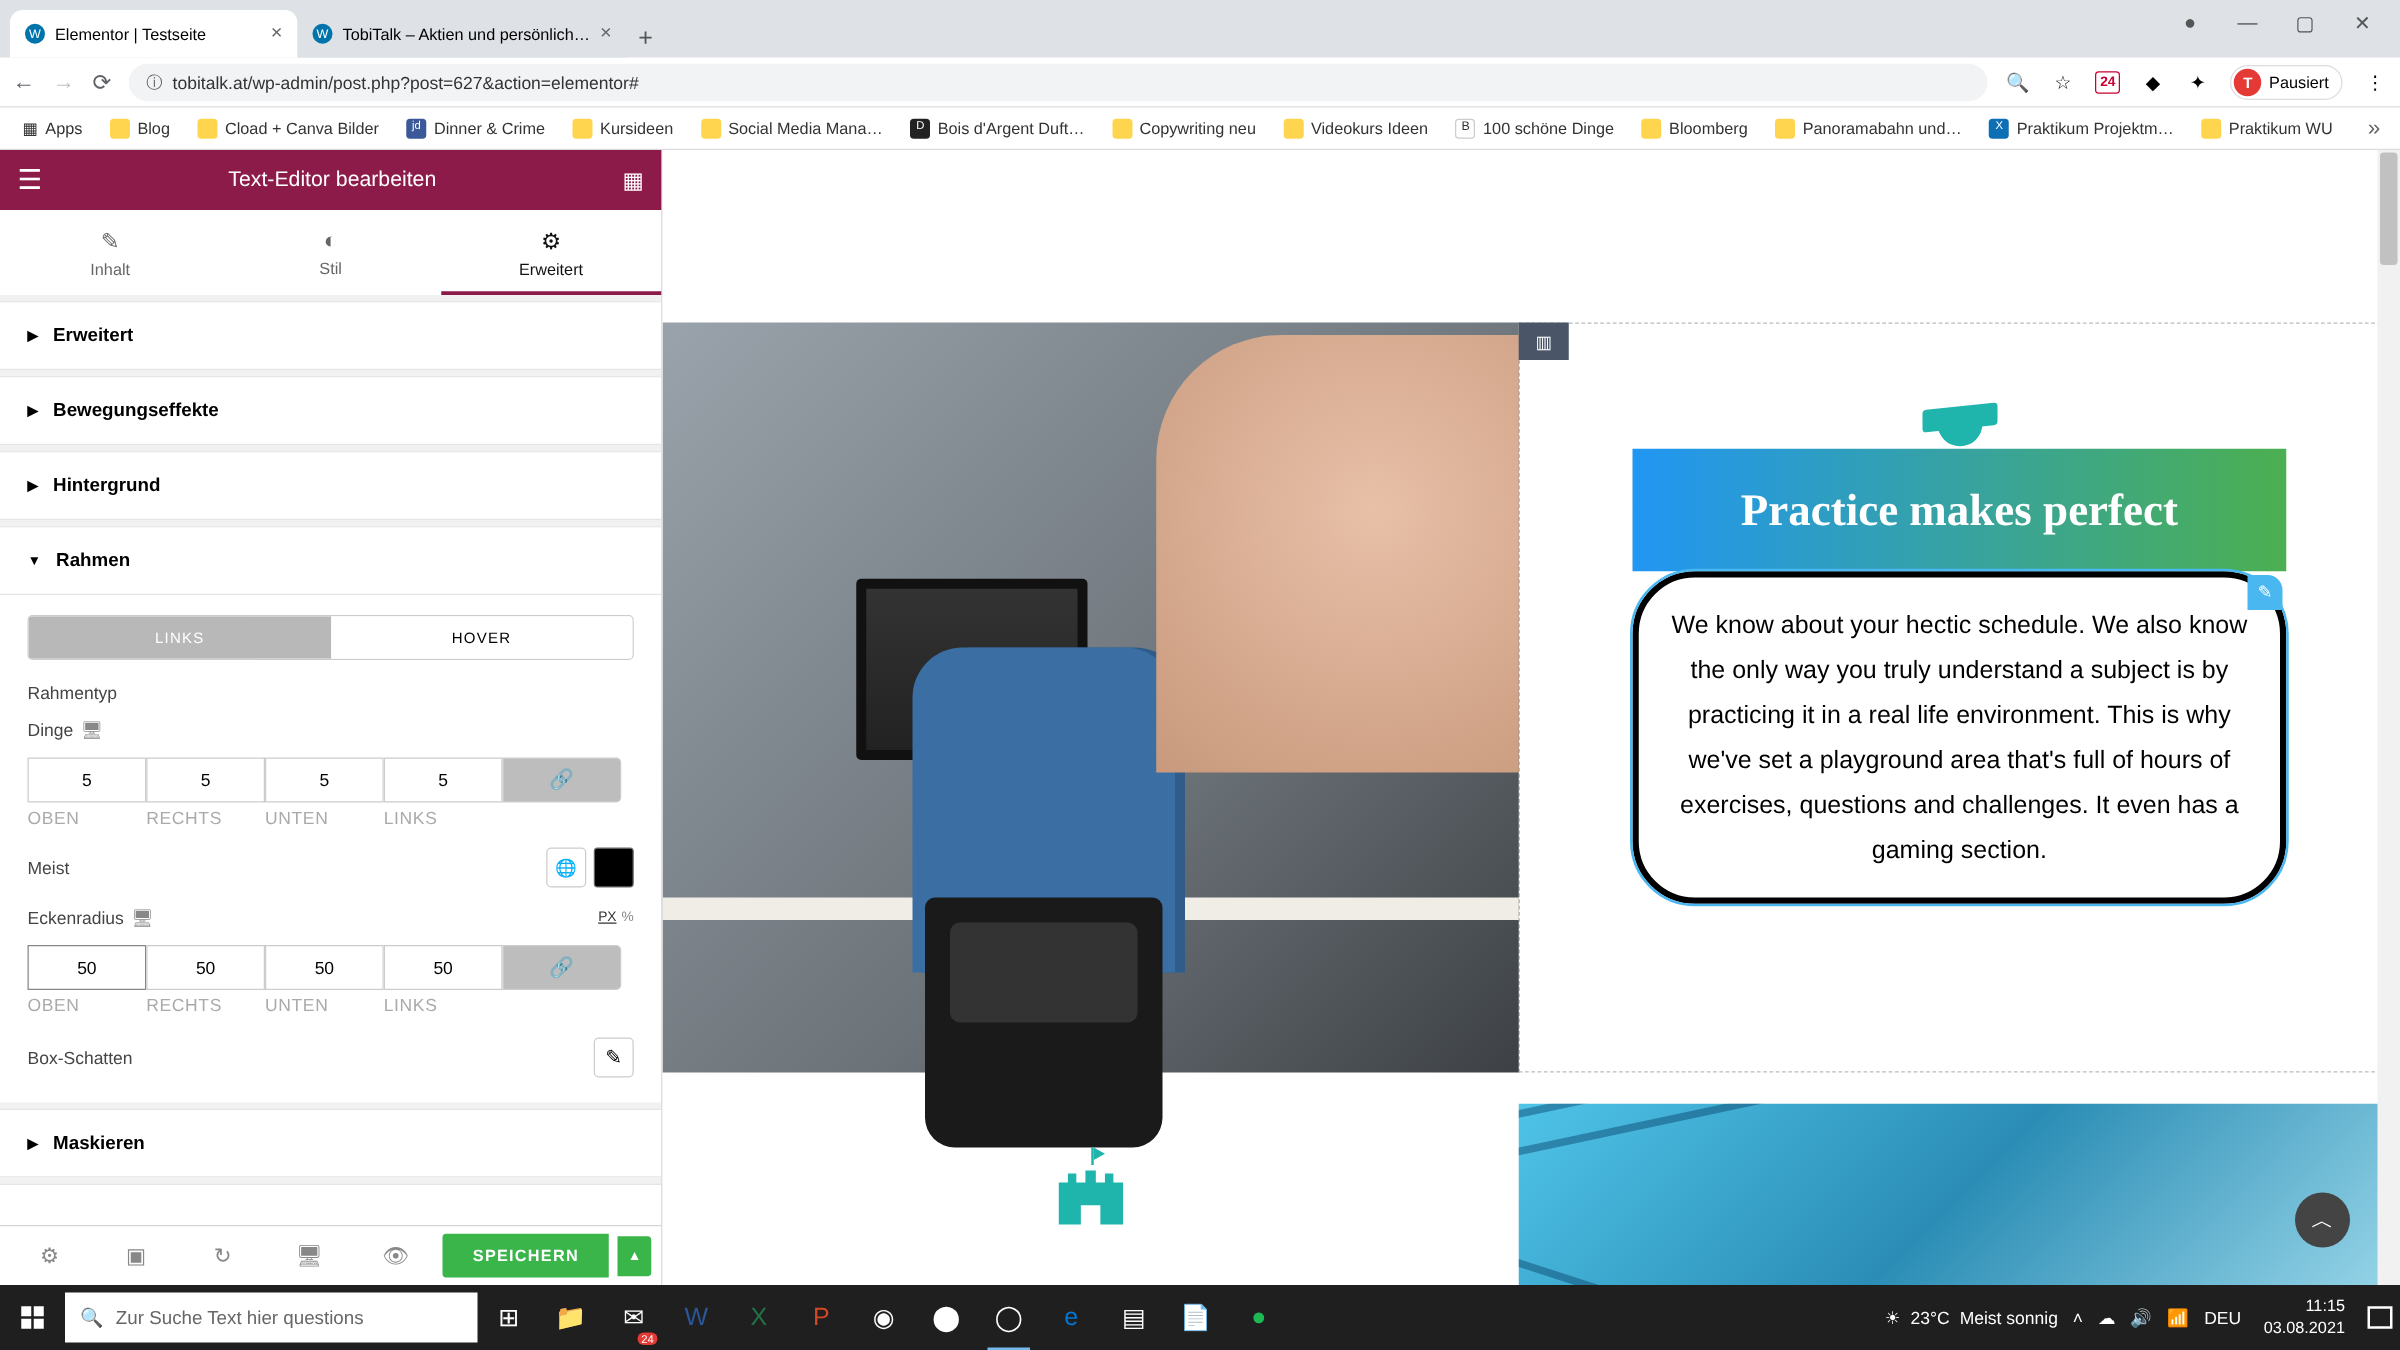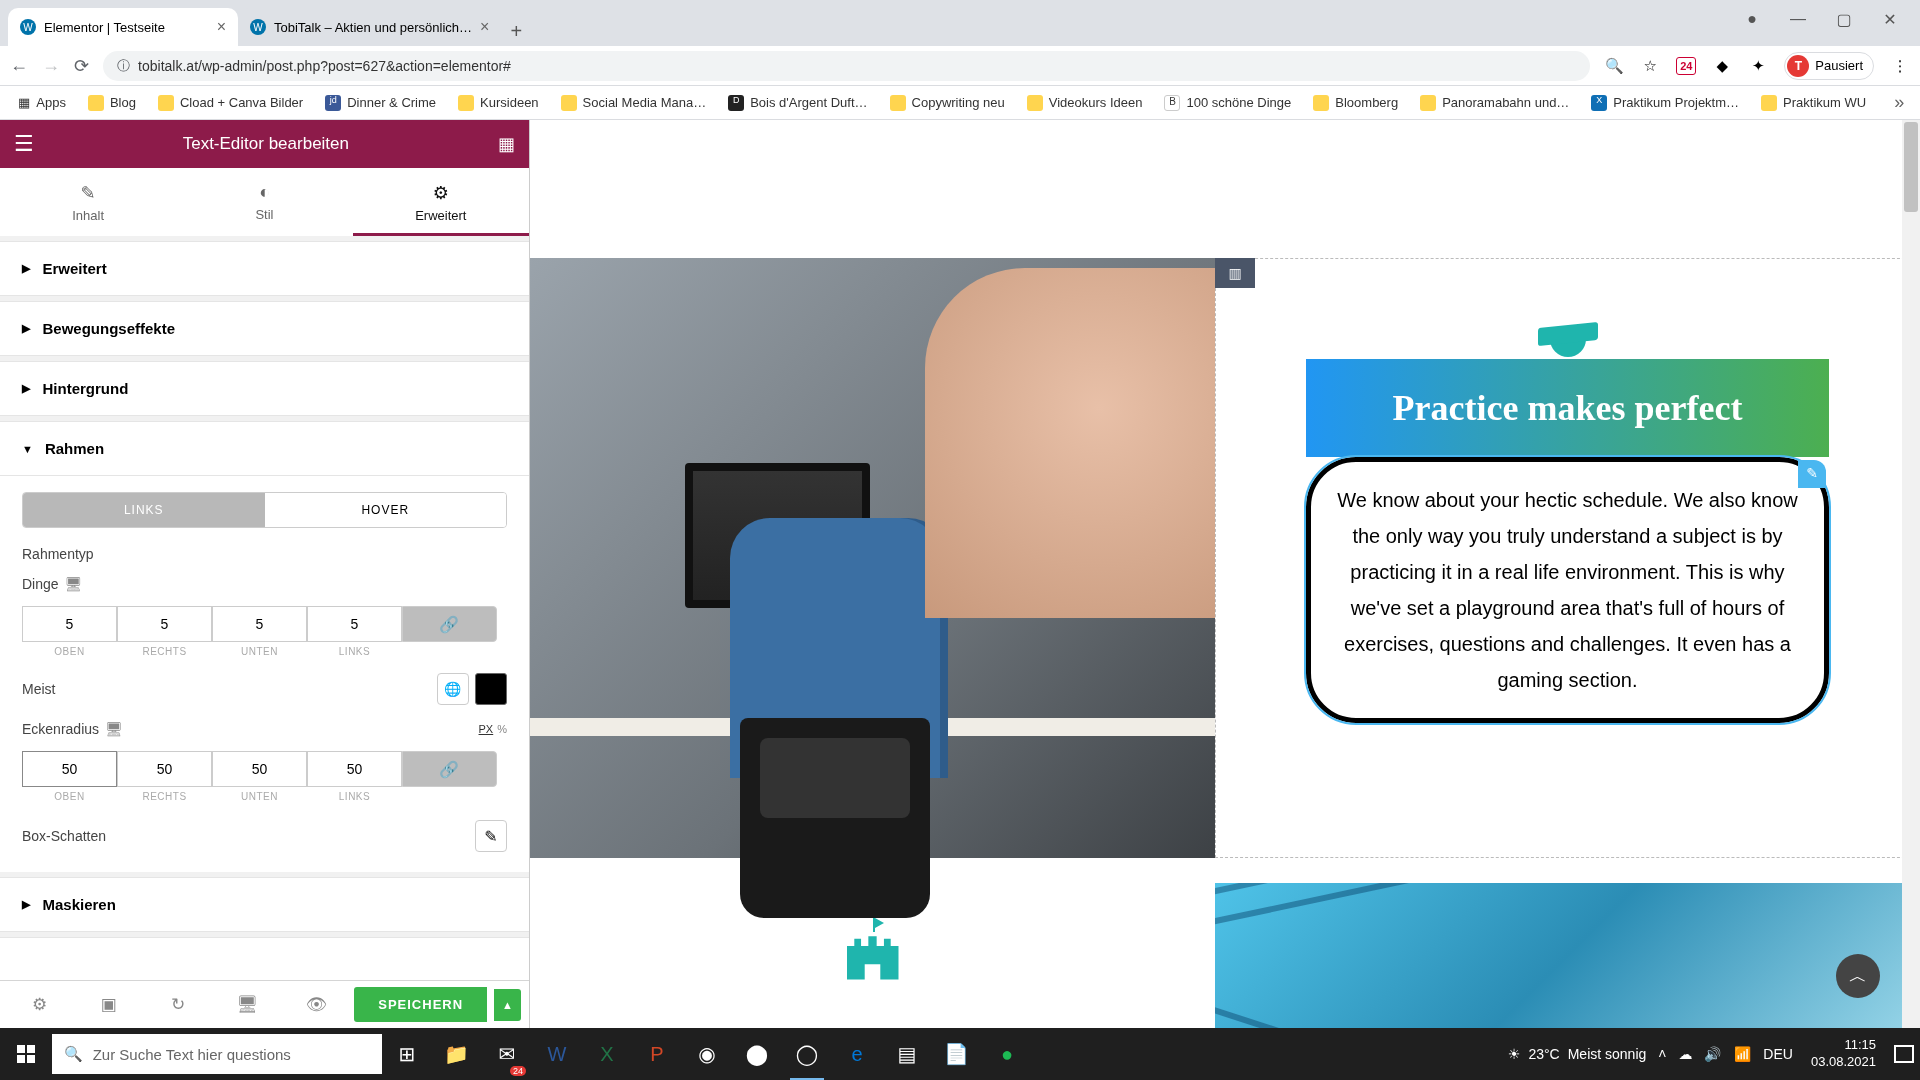--- a/index.html
+++ b/index.html
@@ -61,21 +61,21 @@
 .ctrl-label-full { font-size: 14px; color: #444; flex: 1; }
 .select { flex: 1; height: 36px; border: 1px solid #ccc; border-radius: 4px; display: flex; align-items: center; padding: 0 12px; font-size: 14px; justify-content: space-between; background: #fff; }
 
 .devices-icon { font-size: 14px; color: #888; margin-left: 6px; }
 
 .four-grp { display: flex; gap: 0; }
 .four-grp input { width: 95px; height: 36px; border: 1px solid #ccc; text-align: center; font-size: 14px; }
 .four-grp input.active { border-color: #888; }
 .link-btn { width: 95px; height: 36px; border: 1px solid #ccc; background: #bdbdbd; display: flex; align-items: center; justify-content: center; color: #fff; border-radius: 0 4px 4px 0; }
 .four-labels { display: flex; gap: 0; margin-top: 4px; }
-.four-labels span { width: 95px; text-align: center; font-size: 10px; color: #aaa; letter-spacing: 0.5px; }
+.four-labels span { width: 95px; font-size: 14px; color: #aaa; letter-spacing: 0.5px; }
 
 .color-row { display: flex; align-items: center; margin: 16px 0; }
 .globe-btn { width: 32px; height: 32px; border: 1px solid #ccc; border-radius: 4px; display: flex; align-items: center; justify-content: center; margin-left: auto; font-size: 14px; }
 .swatch { width: 32px; height: 32px; background: #000; border: 1px solid #666; margin-left: 6px; border-radius: 3px; }
 
 .unit-toggle { margin-left: auto; font-size: 11px; color: #888; }
 .unit-toggle .on { color: #333; text-decoration: underline; margin-right: 4px; }
 
 .edit-btn { width: 32px; height: 32px; border: 1px solid #ccc; border-radius: 4px; display: flex; align-items: center; justify-content: center; margin-left: auto; }
 

